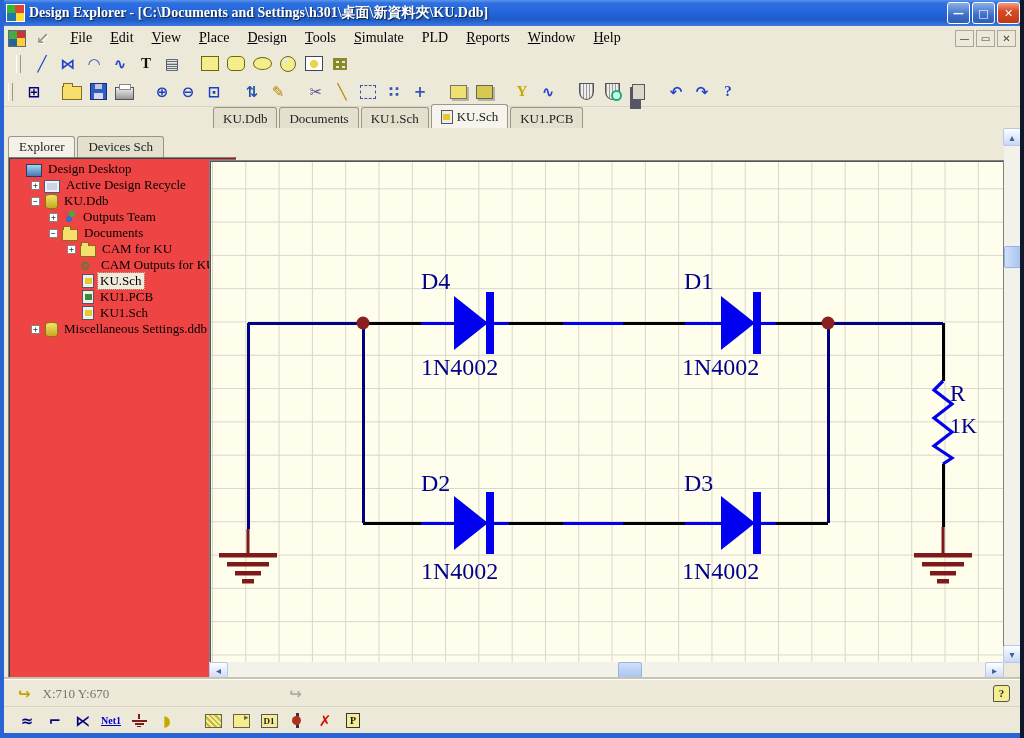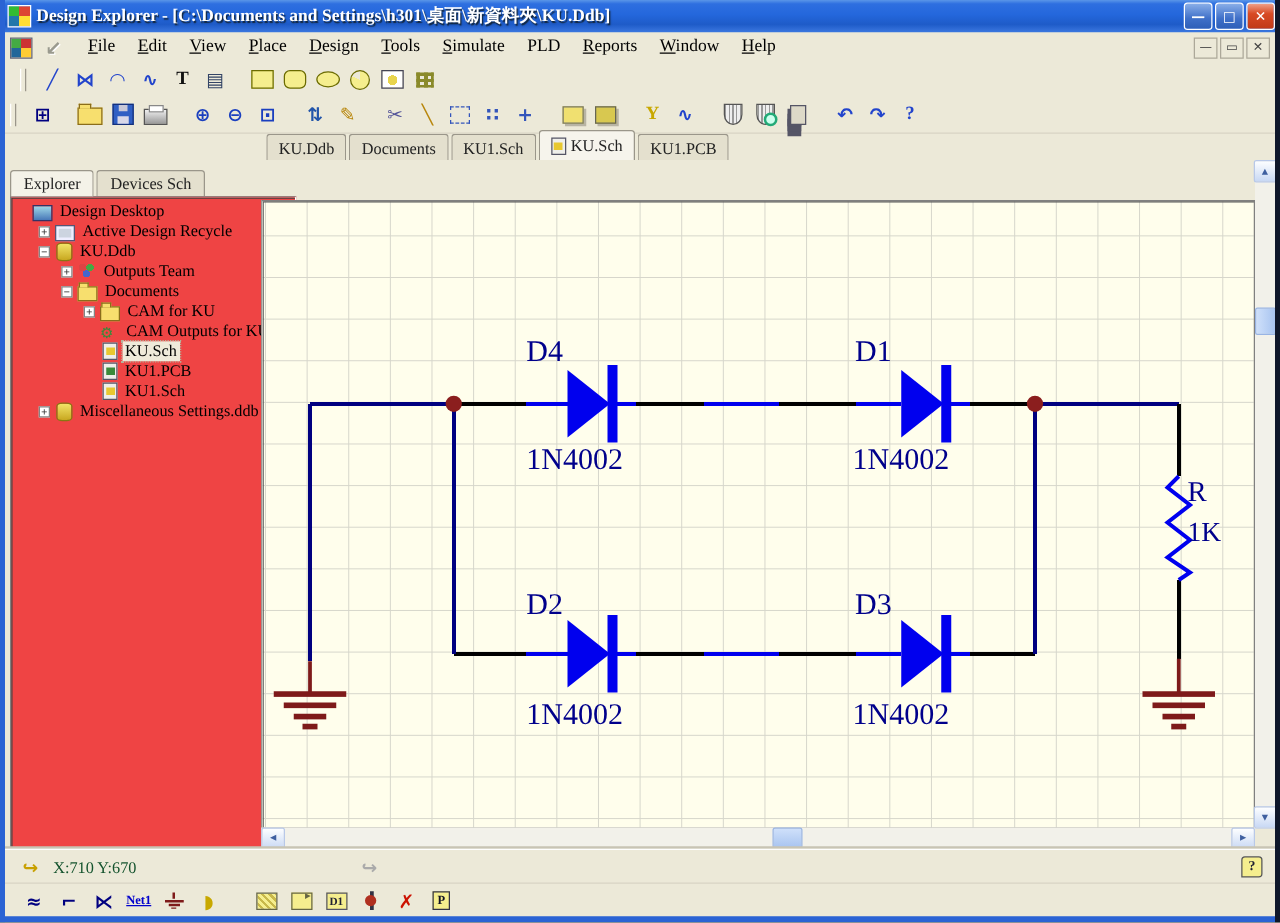--- a/index.html
+++ b/index.html
@@ -140,21 +140,21 @@
     background-image:linear-gradient(to right,#D6D6CB 1px,transparent 1px),
                      linear-gradient(to bottom,#D6D6CB 1px,transparent 1px);
     background-size:33.3px 33.3px;background-position:2px -6px;overflow:hidden;margin-top:32px;}
   .vscroll{position:absolute;right:0;top:22px;bottom:16px;width:16px;background:#F2F1EA;
     display:flex;flex-direction:column;align-items:center;}
   .ed-h{left:0;bottom:0;right:16px;}
   .corner{position:absolute;right:0;bottom:0;width:16px;height:16px;background:#ECE9D8;}
   
   .statusbar{position:absolute;left:0;top:679px;width:1016px;height:27px;background:#ECE9D8;
     border-top:1px solid #fff;box-shadow:0 -2px 0 #c8c4b4;display:flex;align-items:center;font-size:13px;}
-  .coords{margin-left:12px;color:#14532d;}
+  .coords{margin-left:12px;color:#737373;}
   .statarrow{font:bold 15px "DejaVu Sans",sans-serif;margin-left:14px;}
   .qballoon{margin-left:auto;margin-right:10px;width:15px;height:15px;border:1px solid #555;
     background:#F5EE8E;border-radius:3px 3px 3px 0;
     font:bold 11px/14px "Liberation Serif",serif;text-align:center;color:#223;}
   .wiringbar{position:absolute;left:0;top:706px;width:1016px;height:27px;background:#ECE9D8;
     display:flex;align-items:center;border-top:1px solid #d8d4c4;}
   .winbottom{position:absolute;left:-4px;bottom:0;width:1024px;height:5px;background:#2A63D4;}
 </style>
 </head>
 <body>

